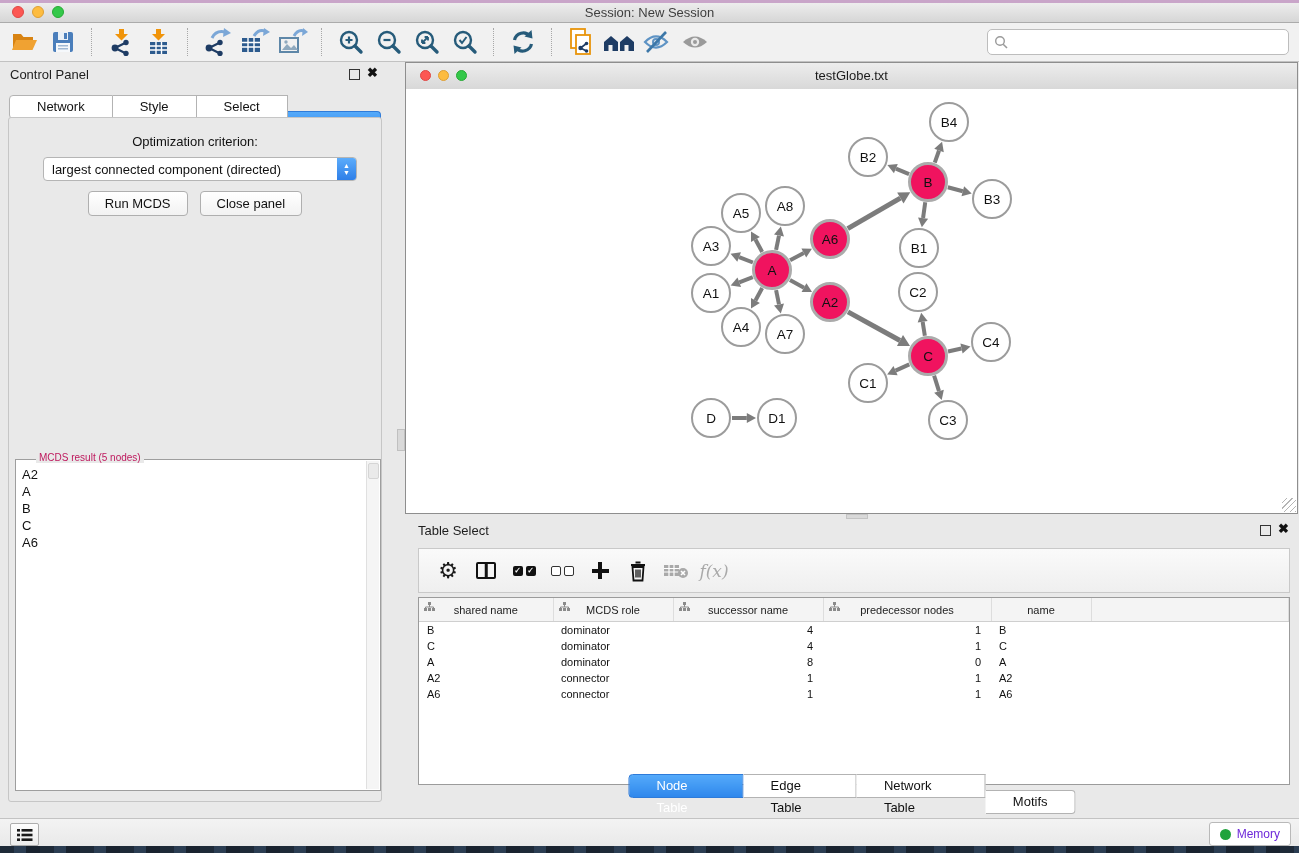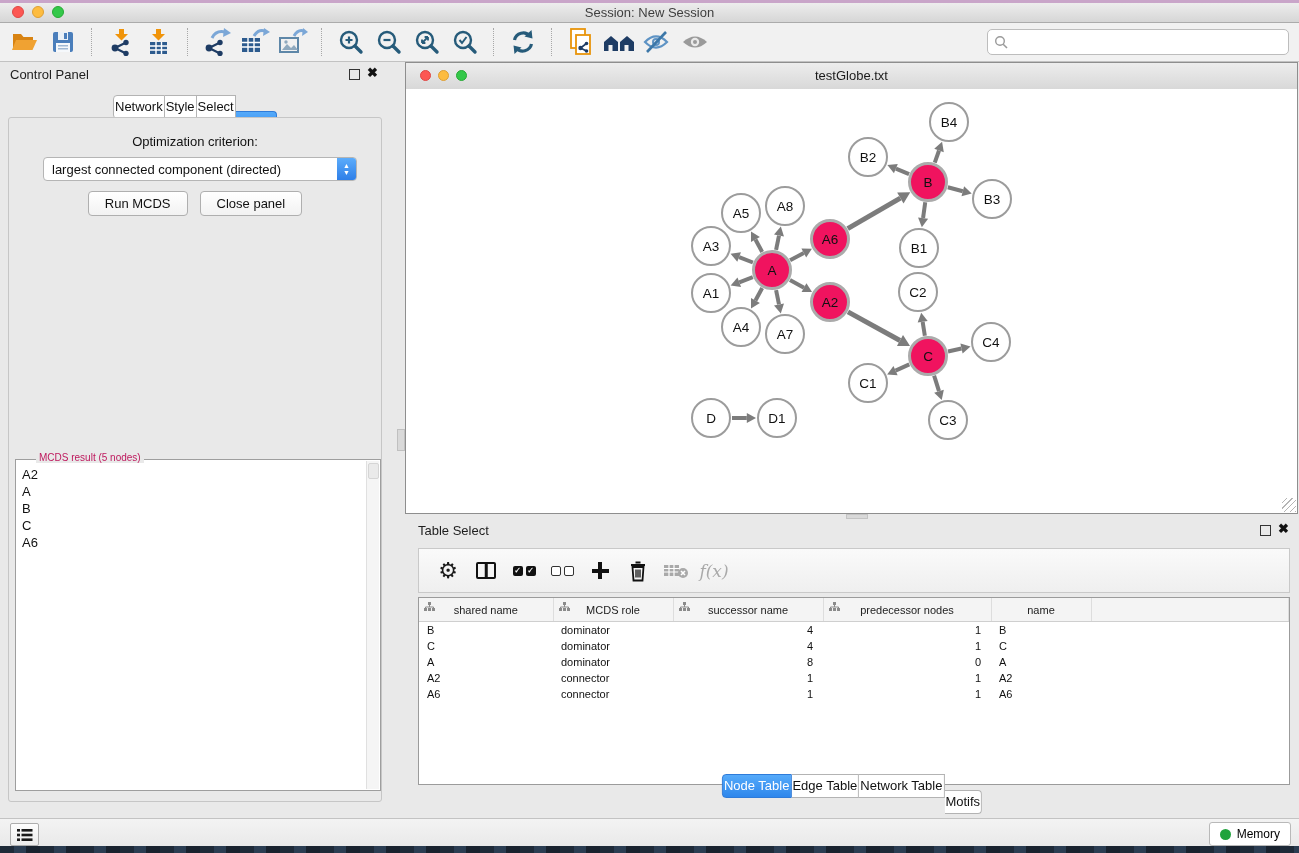--- a/index.html
+++ b/index.html
@@ -19,21 +19,21 @@
   .search-wrap{position:absolute;right:10px;top:6px;width:294px;height:24px;background:#fff;border:1px solid #BDBDBD;border-radius:5px;display:flex;align-items:center;padding-left:6px;}
   .search-wrap input{border:none;outline:none;flex:1;font-size:12px;font-family:"Liberation Sans",sans-serif;background:transparent;}
   
   .control-panel{position:absolute;left:0;top:62px;width:390px;height:748px;}
   .panel-head{position:relative;height:26px;}
   .panel-title{position:absolute;left:10px;top:5px;font-size:13px;color:#1E1E1E;}
   .float-box{position:absolute;top:7px;width:11px;height:11px;border:1.5px solid #333;box-sizing:border-box;}
   .close-x{position:absolute;top:4px;font-size:13px;font-weight:bold;color:#111;line-height:14px;}
   .cp-float{right:30px;} .cp-close{right:12px;}
   .seg-tabs{position:absolute;left:50%;transform:translateX(-50%);top:33px;display:flex;}
-  .seg-tab{height:22px;line-height:22px;padding:0 1px;background:#fff;border:1px solid #B3B3B3;border-left:none;font-size:13px;color:#111;}
+  .seg-tab{height:22px;line-height:22px;padding:0 27px;background:#fff;border:1px solid #B3B3B3;border-left:none;font-size:13px;color:#111;}
   .seg-tab:first-child{border-left:1px solid #B3B3B3;border-radius:4px 0 0 4px;}
   .seg-tab:last-child{border-radius:0 4px 4px 0;margin-top:16px;}
   .seg-tab.active{background:linear-gradient(#55AAFA,#2E87EC);border-color:#2E7BD9;color:#fff;}
   .cp-content{position:absolute;left:8px;top:55px;width:372px;height:683px;background:#E9E9E9;border:1px solid #C6C6C6;border-radius:3px;}
   .opt-label{position:absolute;left:0;right:0;top:16px;text-align:center;font-size:13px;color:#111;}
   .dropdown{position:absolute;left:34px;top:39px;width:314px;height:24px;background:#fff;border:1px solid #B5B5B5;border-radius:4px;display:flex;align-items:center;box-sizing:border-box;}
   .dropdown .dd-text{flex:1;font-size:13px;color:#111;padding-left:8px;white-space:nowrap;overflow:hidden;}
   .dd-stepper{width:19px;height:22px;background:linear-gradient(#5CACFB,#2E7FE8);border-radius:0 3px 3px 0;display:flex;flex-direction:column;align-items:center;justify-content:center;color:#fff;font-size:7px;line-height:7px;}
   .cp-buttons{position:absolute;left:0;right:0;top:73px;display:flex;justify-content:center;gap:12px;}
   .push-btn{height:23px;padding:0 16px;background:linear-gradient(#FFFFFF,#F2F2F2);border:1px solid #AFAFAF;border-radius:4px;font-size:13px;color:#111;display:flex;align-items:center;}
@@ -74,21 +74,21 @@
   .tbl th{height:21px;background:#F4F4F4;border-bottom:1px solid #CFCFCF;border-right:1px solid #DDDDDD;font-size:11px;font-weight:normal;color:#222;position:relative;}
   .tbl th .hdr-ic{position:absolute;left:5px;top:4px;}
   .tbl td{height:16px;font-size:11px;color:#111;padding:0 8px;white-space:nowrap;overflow:hidden;}
   .tbl td.num{text-align:right;padding-right:10px;}
   .tbl col.c1{width:134px;} .tbl col.c2{width:120px;} .tbl col.c3{width:150px;}
   .tbl col.c4{width:168px;} .tbl col.c5{width:100px;} .tbl col.c6{width:auto;}
   .tp-tabs{position:absolute;left:50%;transform:translateX(-50%);bottom:4px;display:flex;border-radius:6px;}
   
   .statusbar{position:absolute;left:0;top:818px;width:100%;height:28px;background:linear-gradient(#F3F3F3,#E9E9E9);border-top:1px solid #C3C3C3;}
   .list-btn{position:absolute;left:10px;top:4px;width:27px;height:21px;background:linear-gradient(#FDFDFD,#ECECEC);border:1px solid #ADADAD;border-radius:2px;display:flex;align-items:center;justify-content:center;}
-  .memory-btn{position:absolute;right:8px;top:3px;height:22px;padding:0 10px;background:#fff;border:1px solid #B9B9B9;border-radius:3px;display:flex;align-items:center;gap:6px;font-size:12px;color:#000000;}
+  .memory-btn{position:absolute;right:8px;top:3px;height:22px;padding:0 10px;background:#fff;border:1px solid #B9B9B9;border-radius:3px;display:flex;align-items:center;gap:6px;font-size:12px;color:#6d28d9;}
   .mem-dot{width:11px;height:11px;border-radius:50%;background:#1FA33C;}
   .wallpaper{position:absolute;left:0;top:846px;width:100%;height:7px;background:repeating-linear-gradient(90deg,#1E2A38 0 14px,#2B3D52 14px 26px,#18222E 26px 40px);}
   svg text{font-family:"Liberation Sans",sans-serif;}
 </style>
 </head>
 <body>
 
 <div class="app">
 
   <div class="menustrip"></div>

